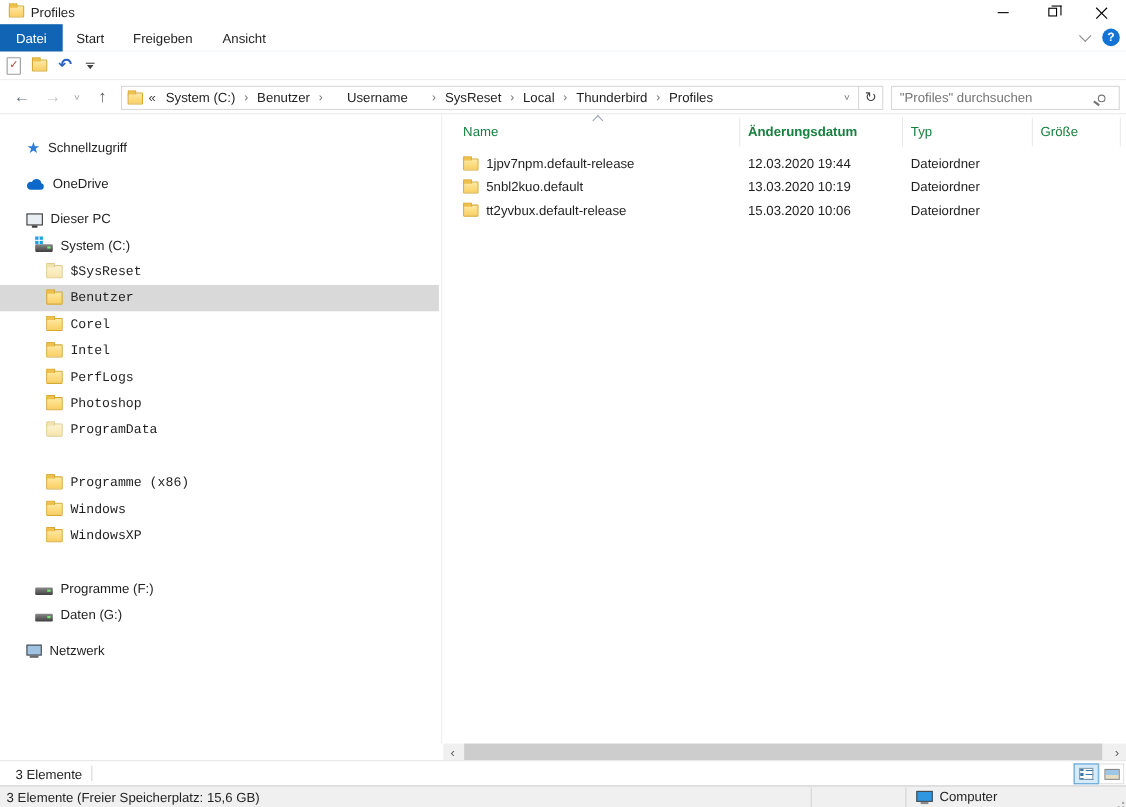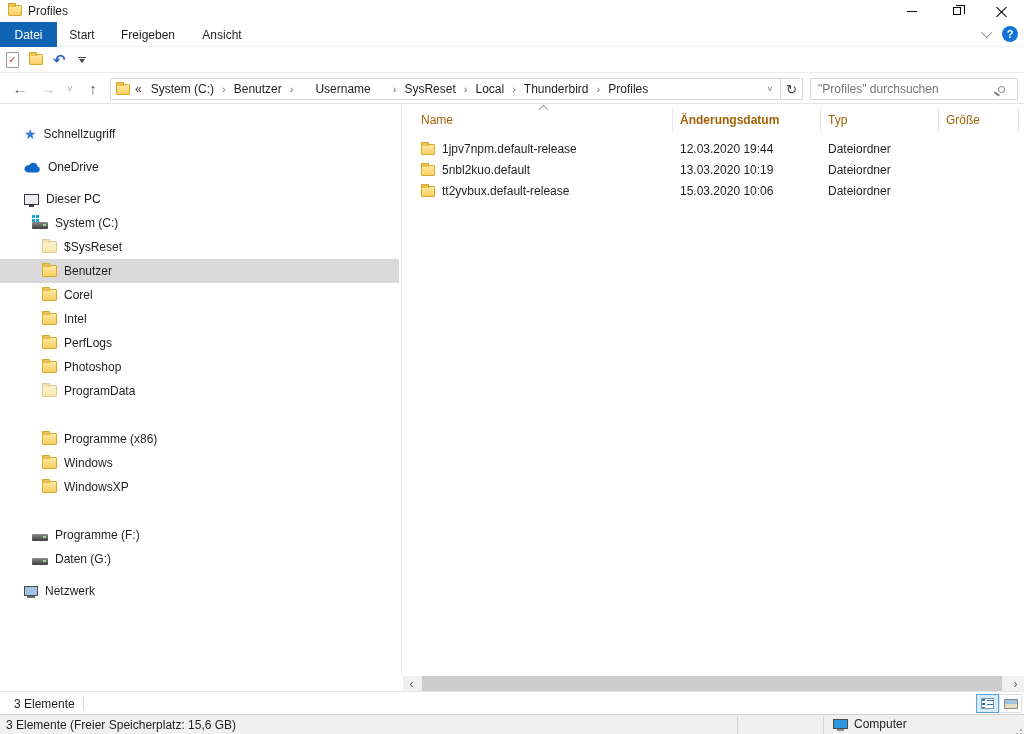--- a/index.html
+++ b/index.html
@@ -75,25 +75,25 @@
   .searchbox input { flex:1; border:none; outline:none; font:inherit; color:#8a8a8a; padding-left:7px; background:transparent; }
   .mag { width:7px; height:7px; border:1.5px solid #777; border-radius:50%; position:relative; margin-right:12px; flex:none; }
   .mag::after { content:""; position:absolute; left:-5px; top:6px; width:6px; height:1.5px; background:#777; transform:rotate(35deg); }
 
   
   .main { position:absolute; top:104px; left:0; right:0; bottom:58px; background:#fff; }
   .sidebar { position:absolute; left:0; top:0; width:402px; bottom:0; border-right:1px solid #efefef; }
   .side-item { position:absolute; left:0; width:399px; height:24px; display:flex; align-items:center; gap:7px; }
   .side-item .lbl { white-space:nowrap; }
   .side-item.sel { background:#d9d9d9; }
-  .lvl0 { padding-left:24px; } .lvl1 { padding-left:42px; } .lvl2 { padding-left:42px; }
+  .lvl0 { padding-left:24px; } .lvl1 { padding-left:42px; } .lvl2 { padding-left:42px;font-family:Liberation Mono, monospace; }
   .lvl1.dev { padding-left:32px; }
 
   .content { position:absolute; left:403px; right:0; top:0; bottom:0; }
-  .lv-header { position:absolute; top:0; left:0; right:0; height:32px; color:#a16207; }
+  .lv-header { position:absolute; top:0; left:0; right:0; height:32px; color:#15803d; }
   .lv-header .hcell { position:absolute; top:9px; }
   .hsep { position:absolute; top:3px; height:26px; width:1px; background:#e9e9e9; }
   .sort-caret { position:absolute; left:137px; top:2px; width:7px; height:7px; border-left:1px solid #98a2ad; border-top:1px solid #98a2ad; transform:rotate(45deg); }
   .file-row { position:absolute; left:0; right:6px; height:21px; }
   .file-row .cell { position:absolute; top:3px; white-space:nowrap; }
   .file-row .c-ico { position:absolute; left:18px; top:5px; }
   .c-name { left:39px; } .c-date { left:277px; } .c-type { left:425px; } .c-size { left:543px; }
   .hc-name { left:18px; } .hc-date { left:277px;font-weight:bold; } .hc-type { left:425px; } .hc-size { left:543px; }
 
   

